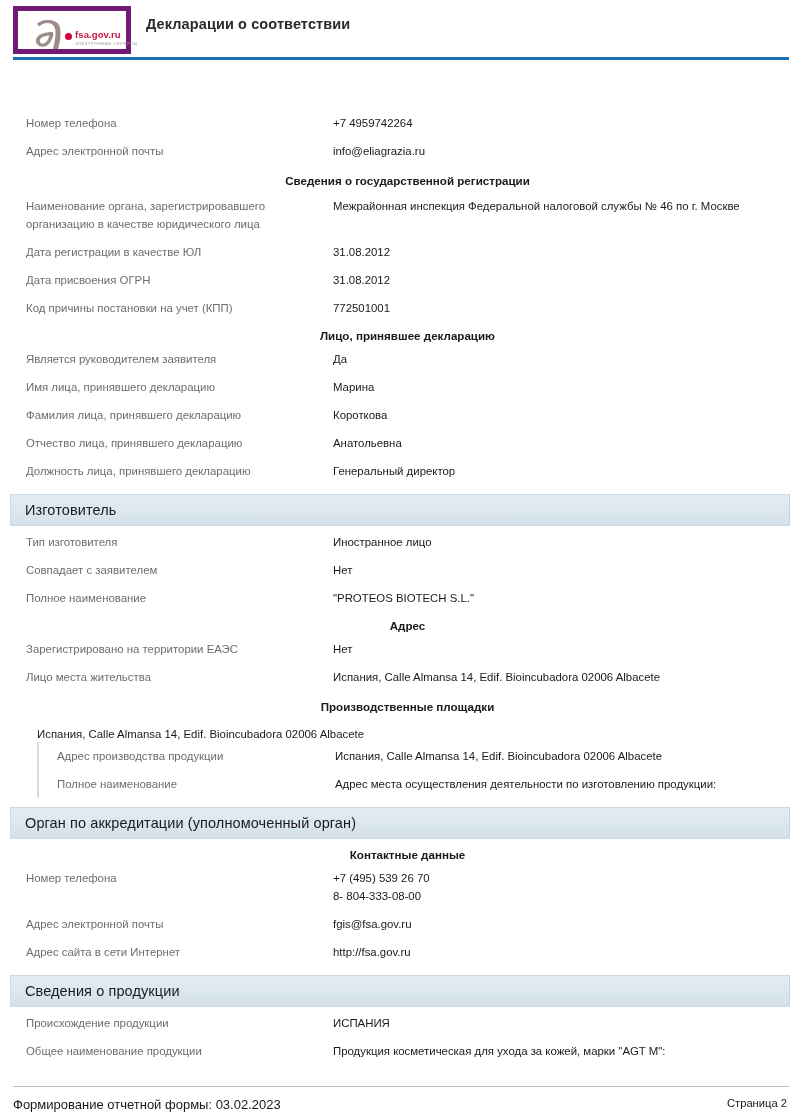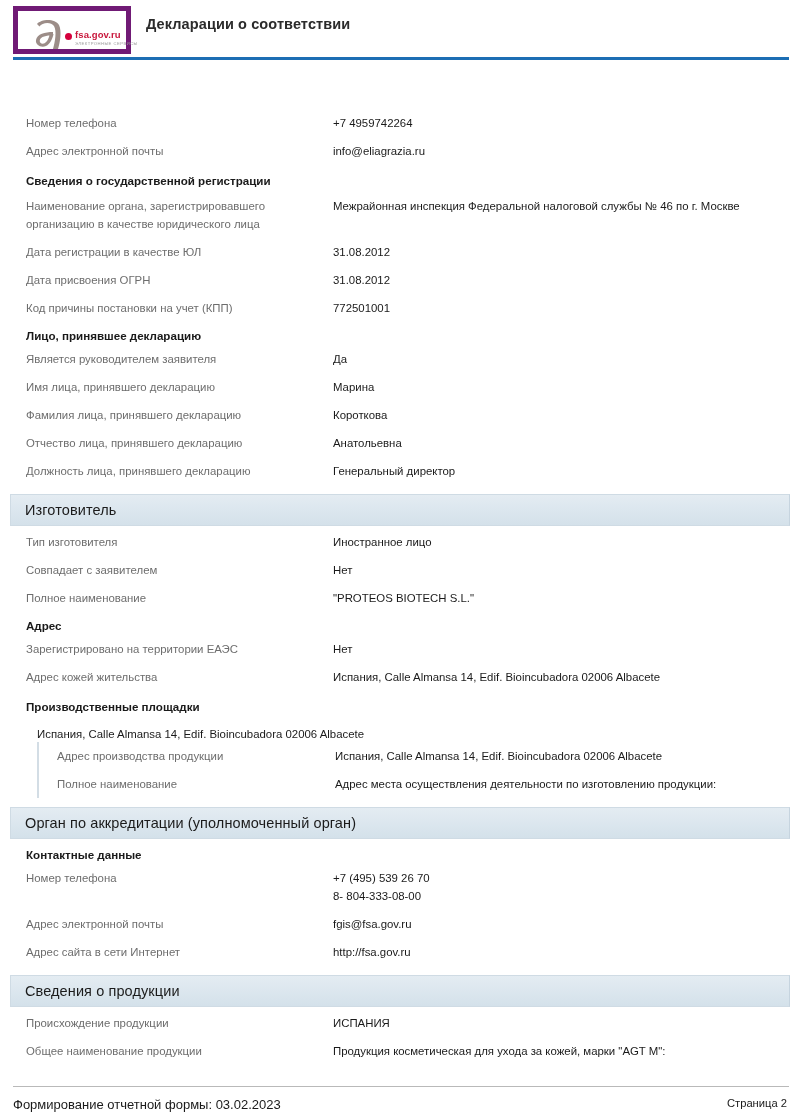--- a/index.html
+++ b/index.html
@@ -128,20 +128,21 @@
     white-space: pre-line;
   }
   .row.tight { min-height: 26px; }
 
   
   .subhead {
     padding: 9px 11px 5px 26px;
     font-size: 11.6px;
     font-weight: bold;
     color: #1a1a1a;
+    text-align: center;
   }
   .subhead.compact { padding-top: 7px; padding-bottom: 3px; }
 
   
   .section-band {
     margin: 9px 10px 2px 10px;
     height: 32px;
     display: flex;
     align-items: center;
     padding-left: 14px;
@@ -321,21 +322,21 @@
 
   <div class="subhead compact">Адрес</div>
   <div class="row">
     <div class="row-inner">
       <div class="lbl">Зарегистрировано на территории ЕАЭС</div>
       <div class="val">Нет</div>
     </div>
   </div>
   <div class="row">
     <div class="row-inner">
-      <div class="lbl">Адрес кожей жительства</div>
+      <div class="lbl">Лицо места жительства</div>
       <div class="val">Испания, Calle Almansa 14, Edif. Bioincubadora 02006 Albacete</div>
     </div>
   </div>
 
   <div class="subhead">Производственные площадки</div>
 
   <div>
     <div class="site-title">Испания, Calle Almansa 14, Edif. Bioincubadora 02006 Albacete</div>
     <div class="site-body">
       <div class="row">

